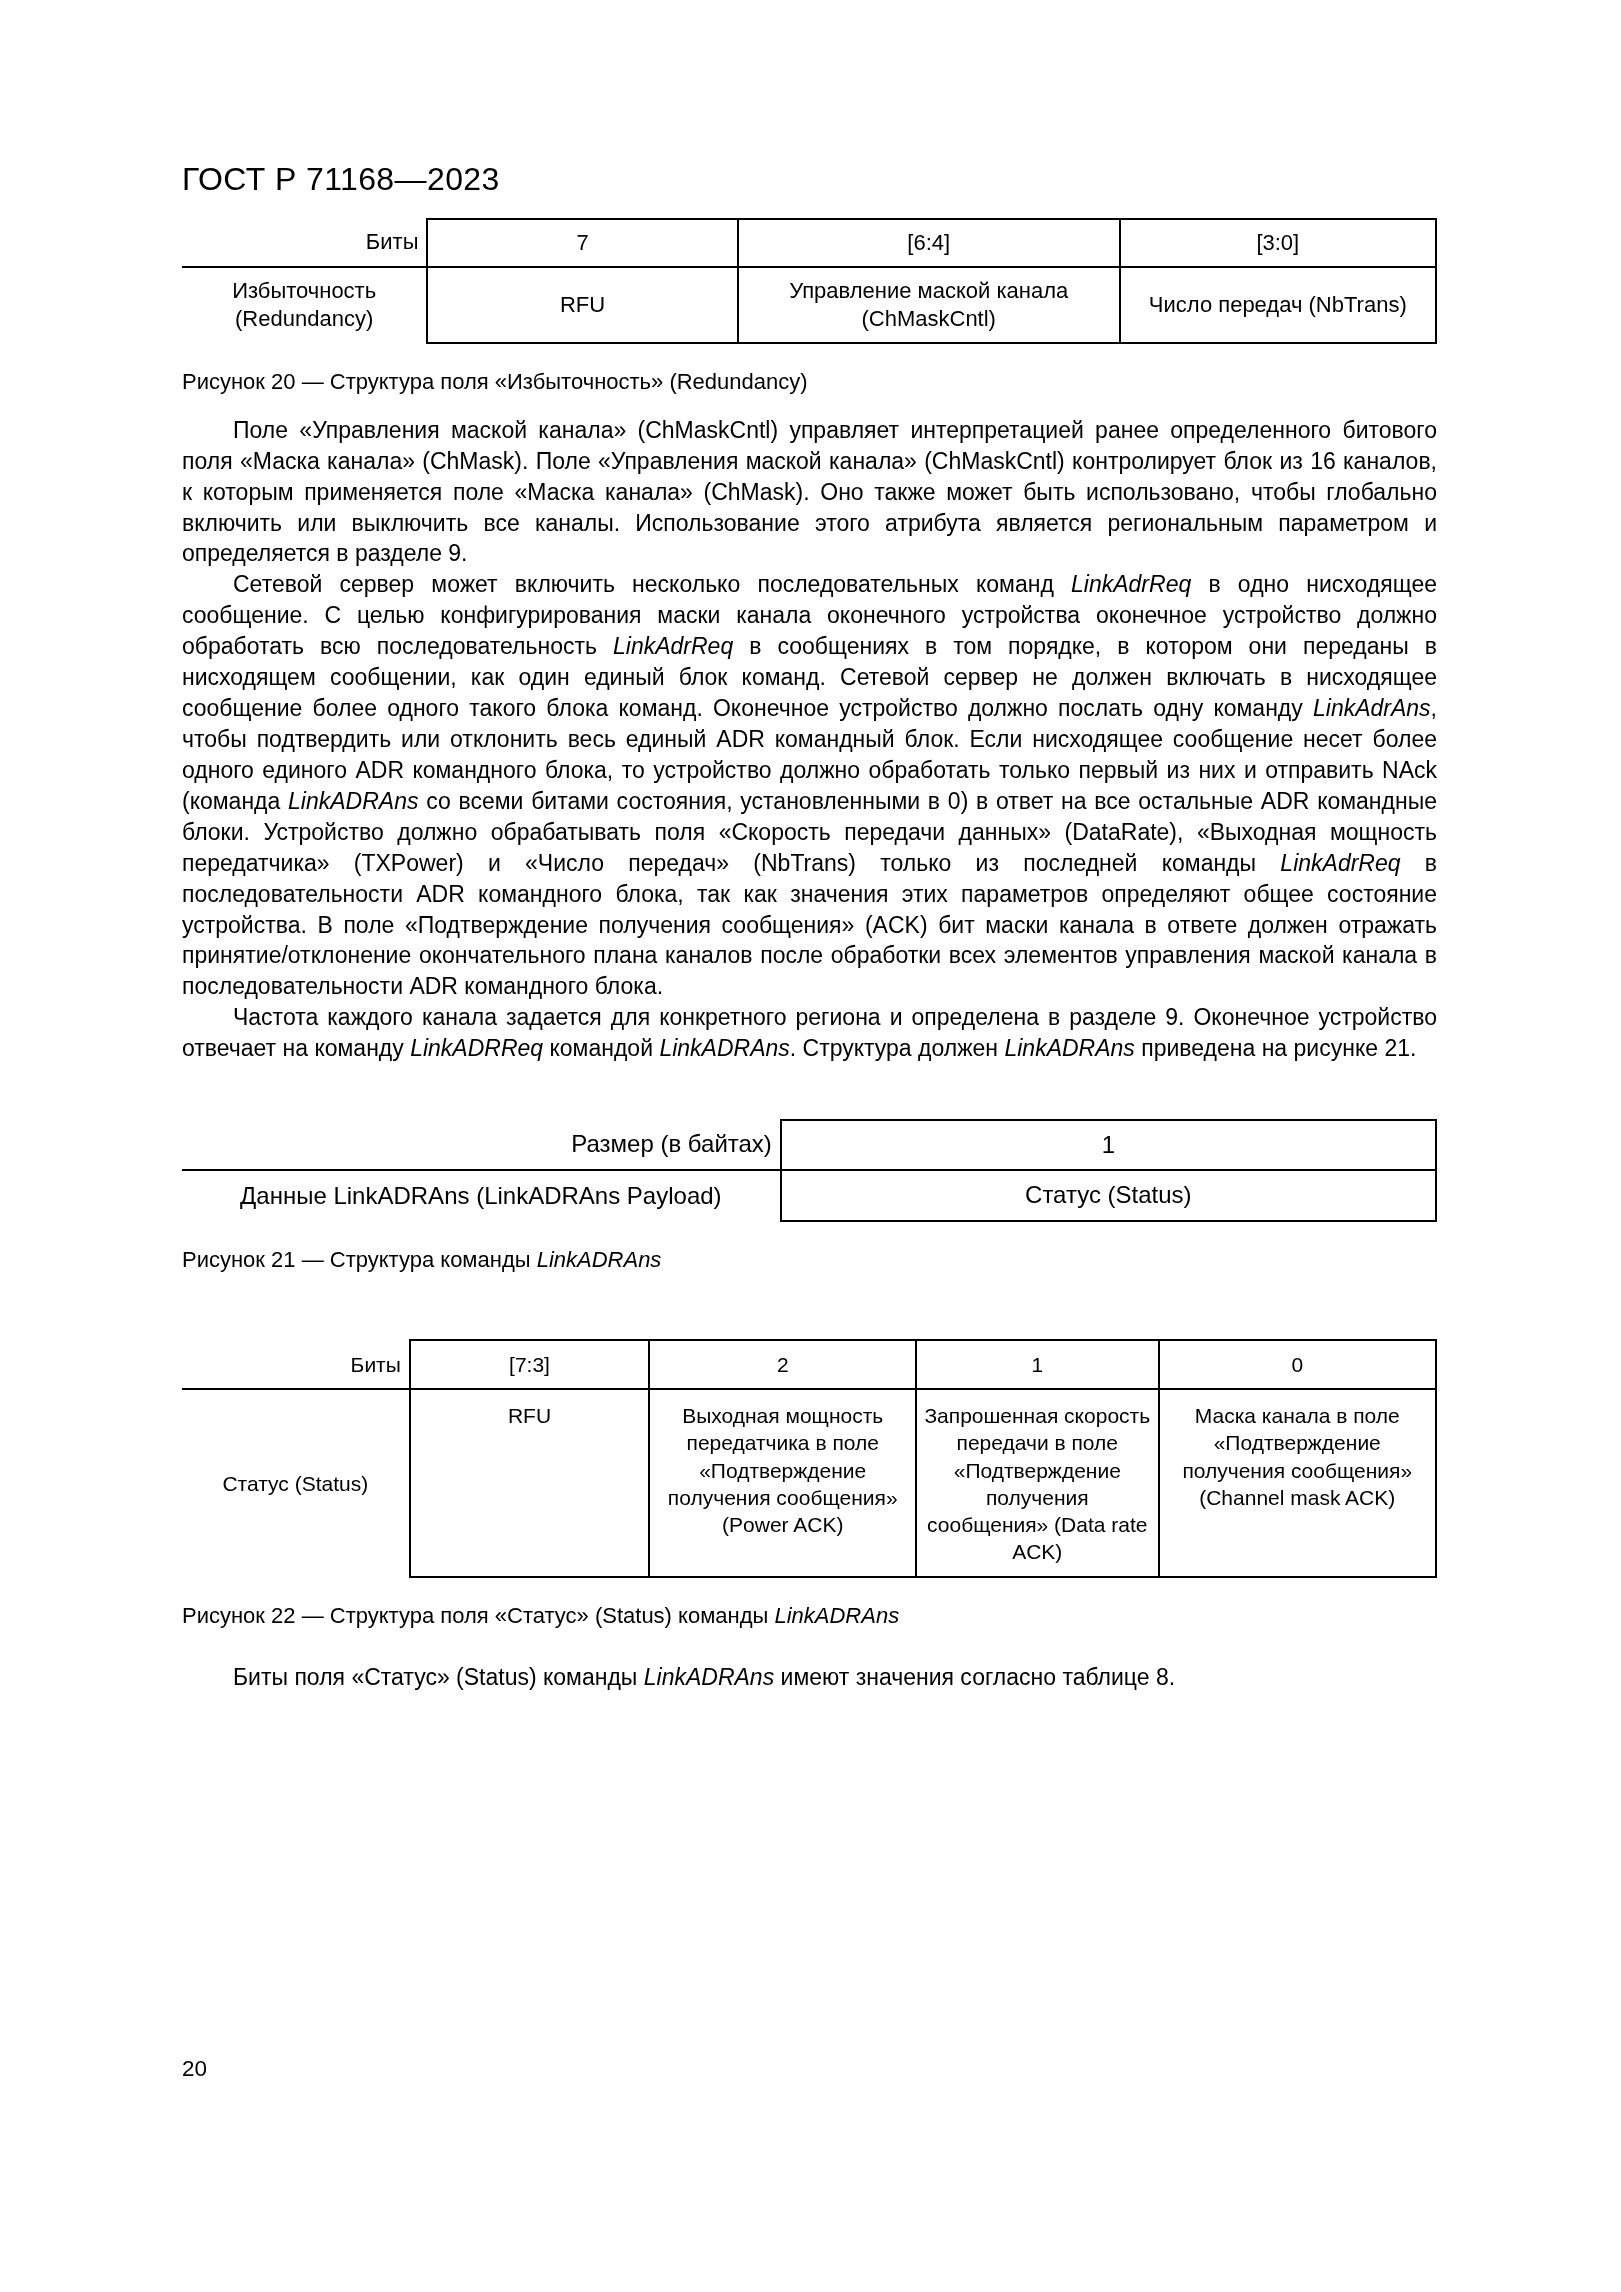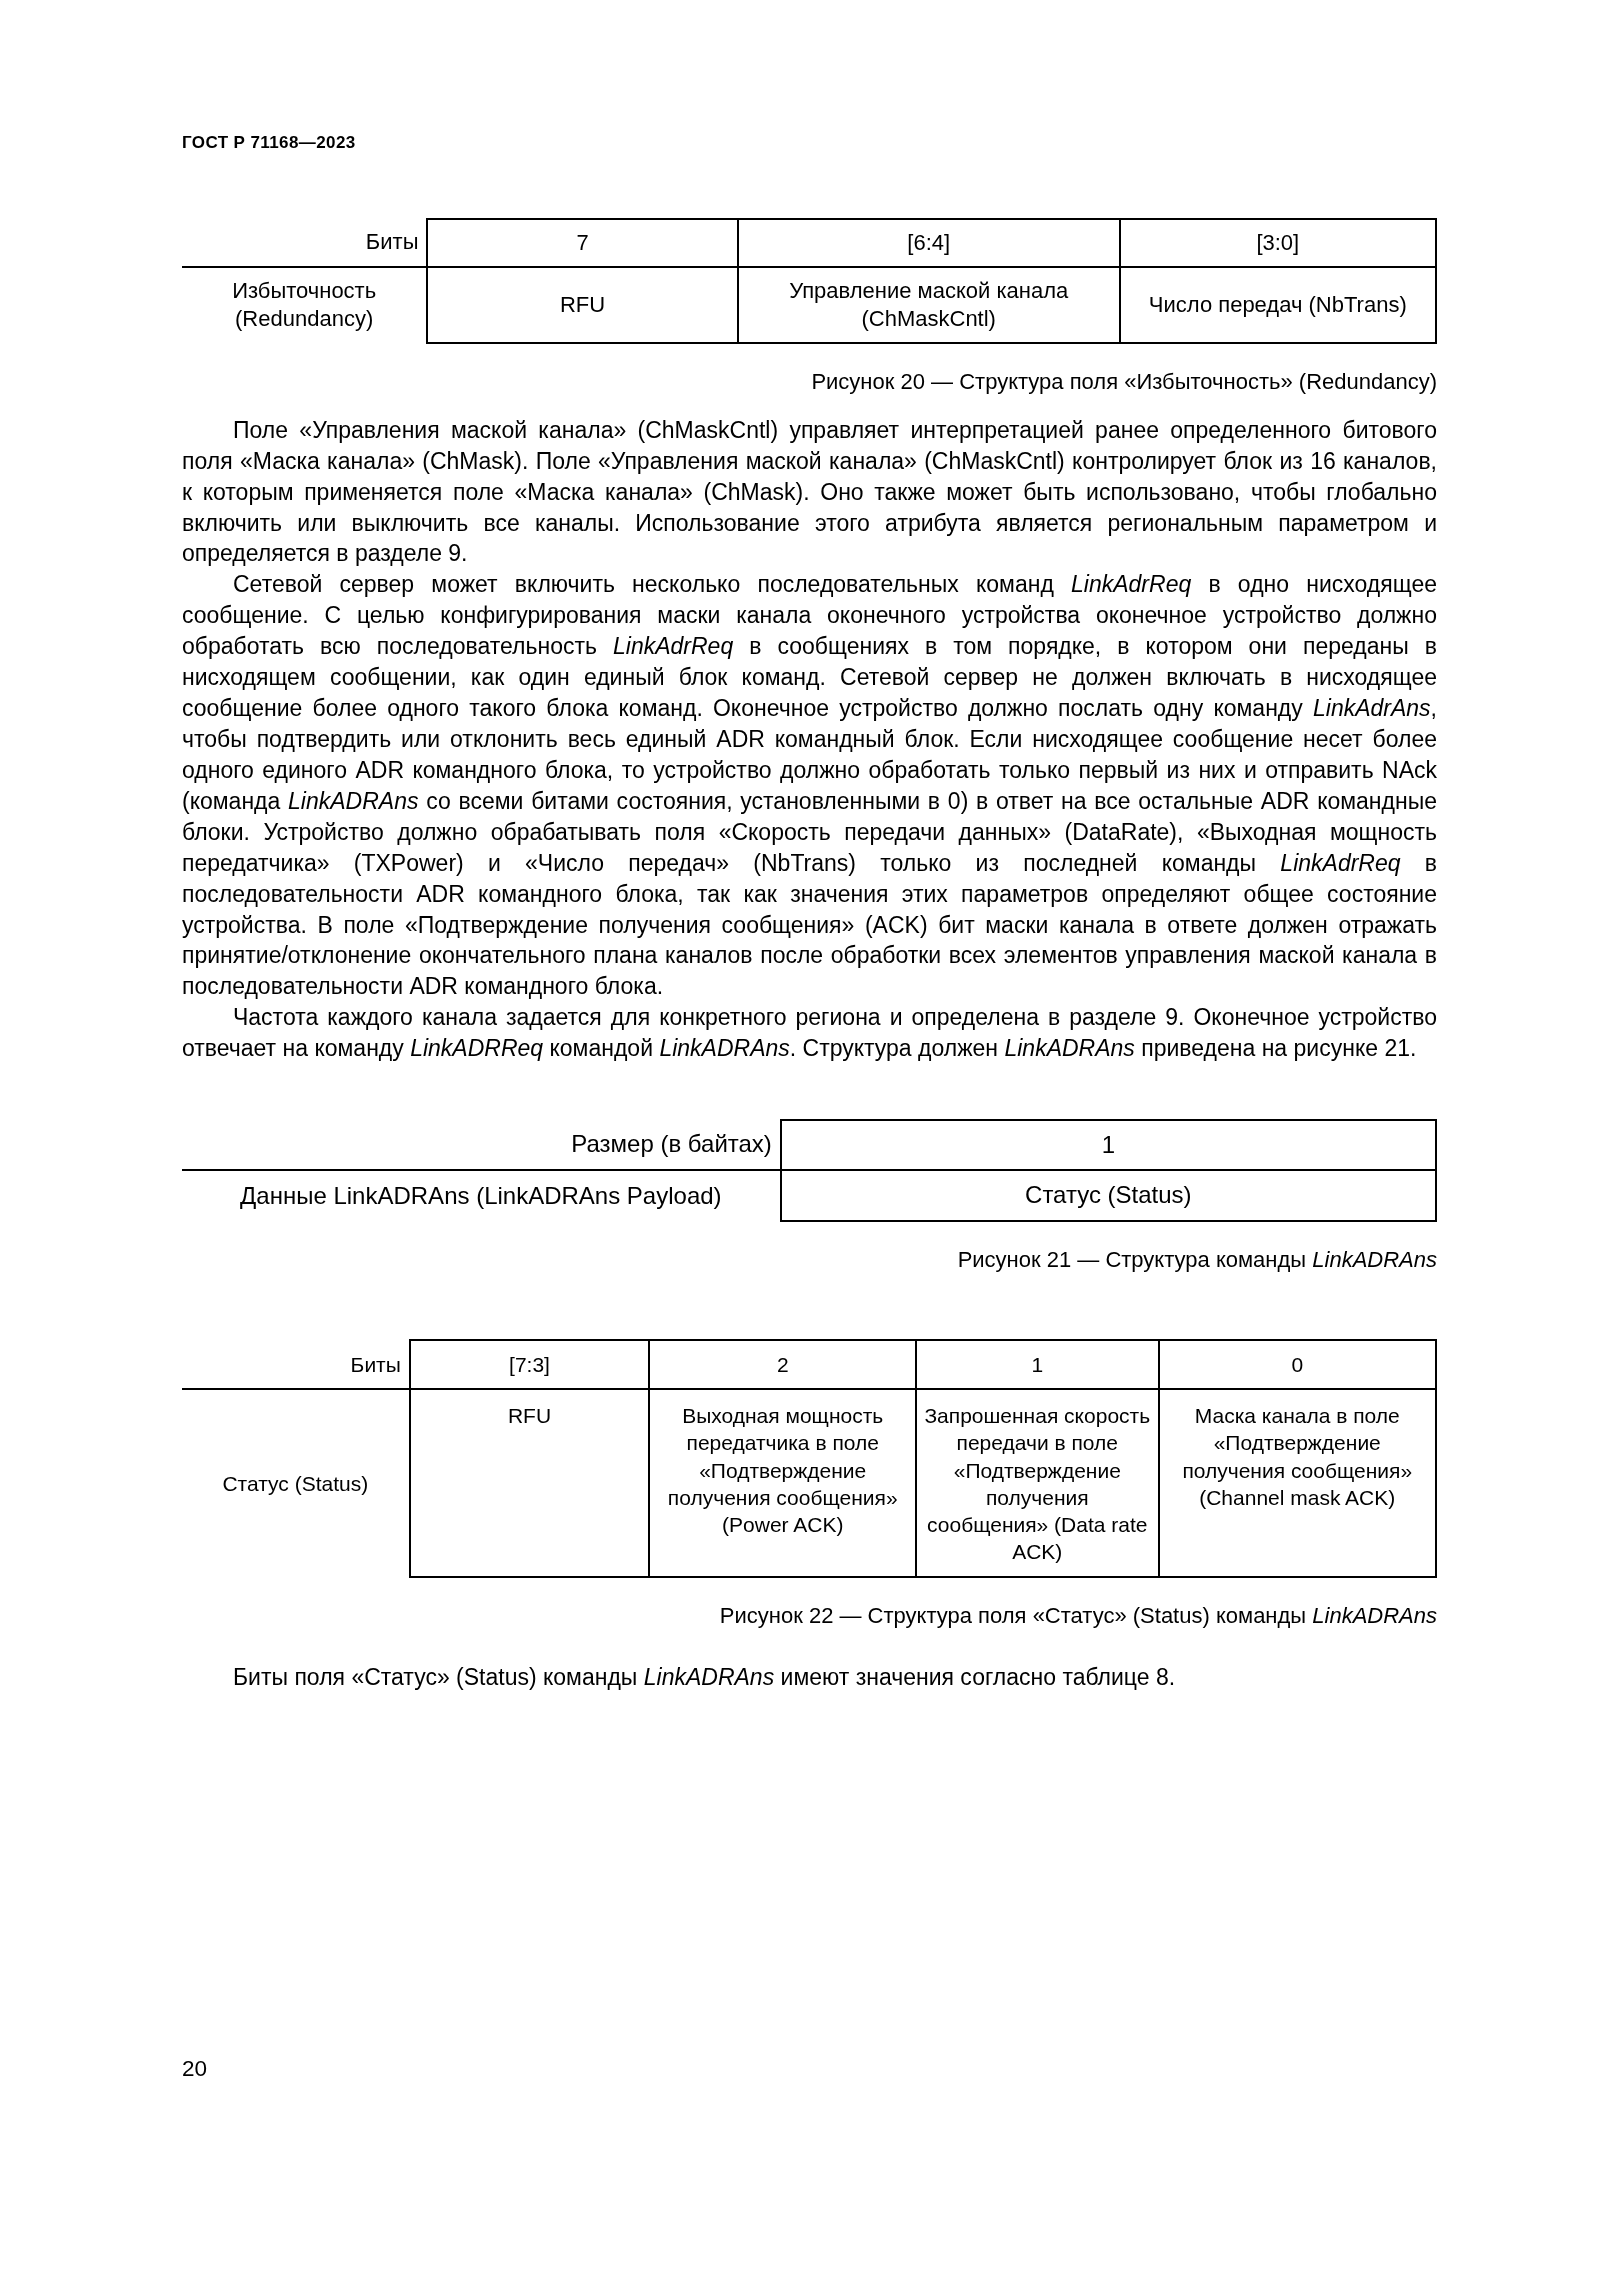--- a/index.html
+++ b/index.html
@@ -18,23 +18,23 @@
   .page {
     position: absolute;
     left: 0; top: 0;
     width: 1621px;
     height: 2293px;
     padding: 0;
   }
   .header {
     position: absolute;
     left: 182px;
-    top: 133px;
-    font-size: 17px;
-    font-weight: bold;
+    top: 161px;
+    font-size: 32px;
+    font-weight: normal;
     letter-spacing: 0.4px;
   }
 
   .content {
     position: absolute;
     left: 182px;
     top: 218px;
     width: 1255px;
   }
 
@@ -79,21 +79,21 @@
     border-right: 2px solid #000;
     border-bottom: 2.9px solid #000;
   }
   tr.body > td.lbl {
     border: none;
   }
 
   .fig-block { margin: 0; }
   .fig20 { margin-top: 0px; }
   .cap {
-    text-align: right;
+    text-align: left;
     font-size: 22px;
     margin-top: 25.5px;
   }
   .cap .ital { font-style: italic; }
 
   p.para {
     font-size: 23px;
     line-height: 1.345;
     text-align: justify;
     text-justify: inter-word;

